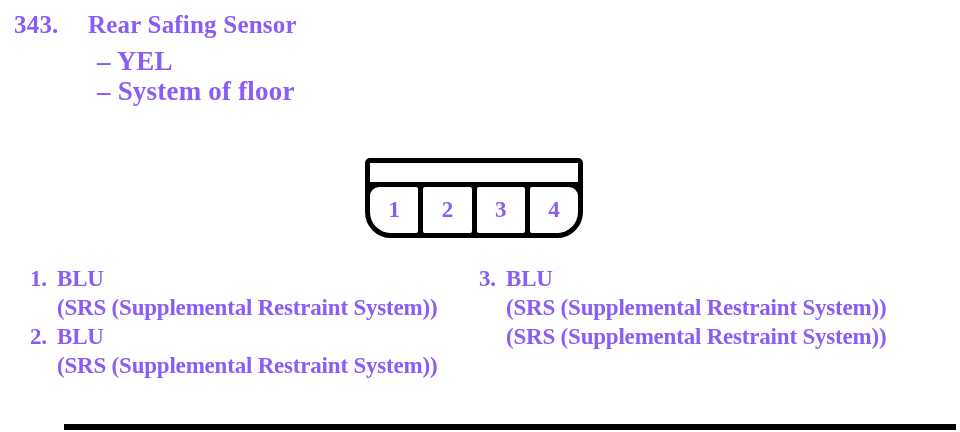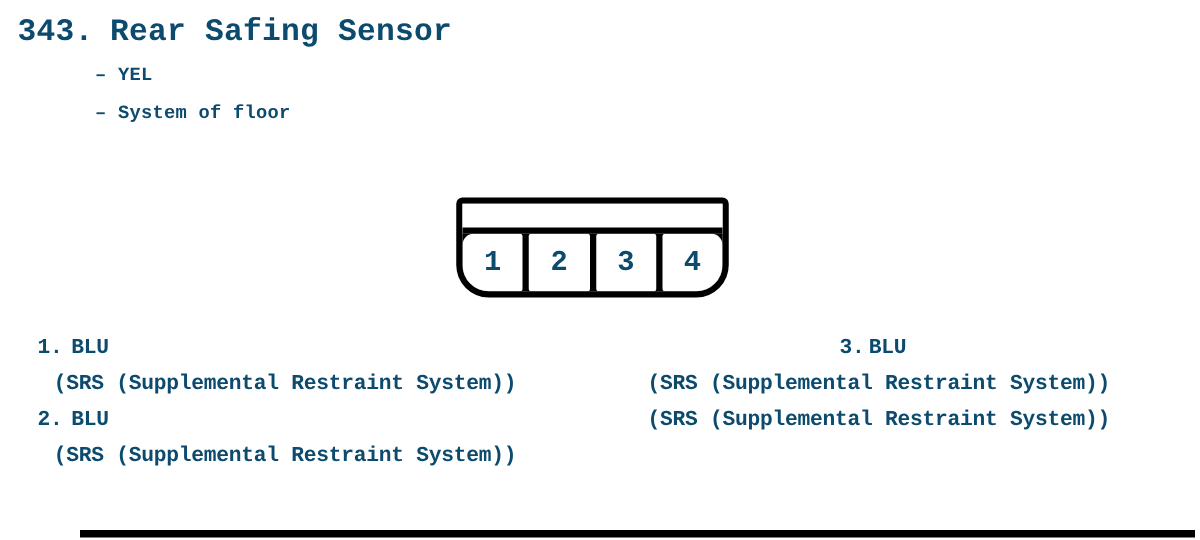--- a/index.html
+++ b/index.html
@@ -1,43 +1,43 @@
 <!DOCTYPE html>
 <html><head>
 <meta charset="utf-8">
 <style>
   html, body { margin: 0; padding: 0; }
   .page {
     position: relative;
     width: 960px;
     height: 432px;
     background: #ffffff;
-    color: #0c4a6e;
-    font-family: Liberation Mono, monospace;
+    color: #8b5cf6;
+    font-family: Liberation Serif, serif;
     overflow: hidden;
   }
 
   
   .header {
     position: absolute;
     left: 14px;
     top: 11px;
     font-size: 25px;
     font-weight: 700;
     letter-spacing: 0.2px;
     white-space: nowrap;
   }
   .header .num { display: inline-block; width: 74px; }
 
   
   .attrs {
     position: absolute;
-    left: 76px;
+    left: 97px;
     top: 46px;
-    font-size: 15px;
+    font-size: 27px;
     font-weight: 700;
     line-height: 30px;
     letter-spacing: 0.2px;
     white-space: nowrap;
   }
 
   
   .connector {
     position: absolute;
     left: 365px;
@@ -72,30 +72,30 @@
     font-weight: 700;
     border-radius: 2px;
   }
   .connector .pin.first { border-radius: 9px 2px 2px 19px; }
   .connector .pin.last  { border-radius: 2px 9px 19px 2px; }
 
   
   .pincol {
     position: absolute;
     top: 264px;
-    font-size: 17px;
+    font-size: 23px;
     font-weight: 600;
     line-height: 29px;
     letter-spacing: -0.2px;
     white-space: nowrap;
   }
   .pincol.left  { left: 30px; }
-  .pincol.right { left: 505px; text-align: center; }
+  .pincol.right { left: 479px; }
   .pincol .pn { display: inline-block; width: 27px; }
-  .pincol .circuit { margin-left: 13px; }
+  .pincol .circuit { margin-left: 27px; }
 
   
   .rule {
     position: absolute;
     left: 64px;
     top: 424px;
     width: 892px;
     height: 6px;
     background: #000;
   }

